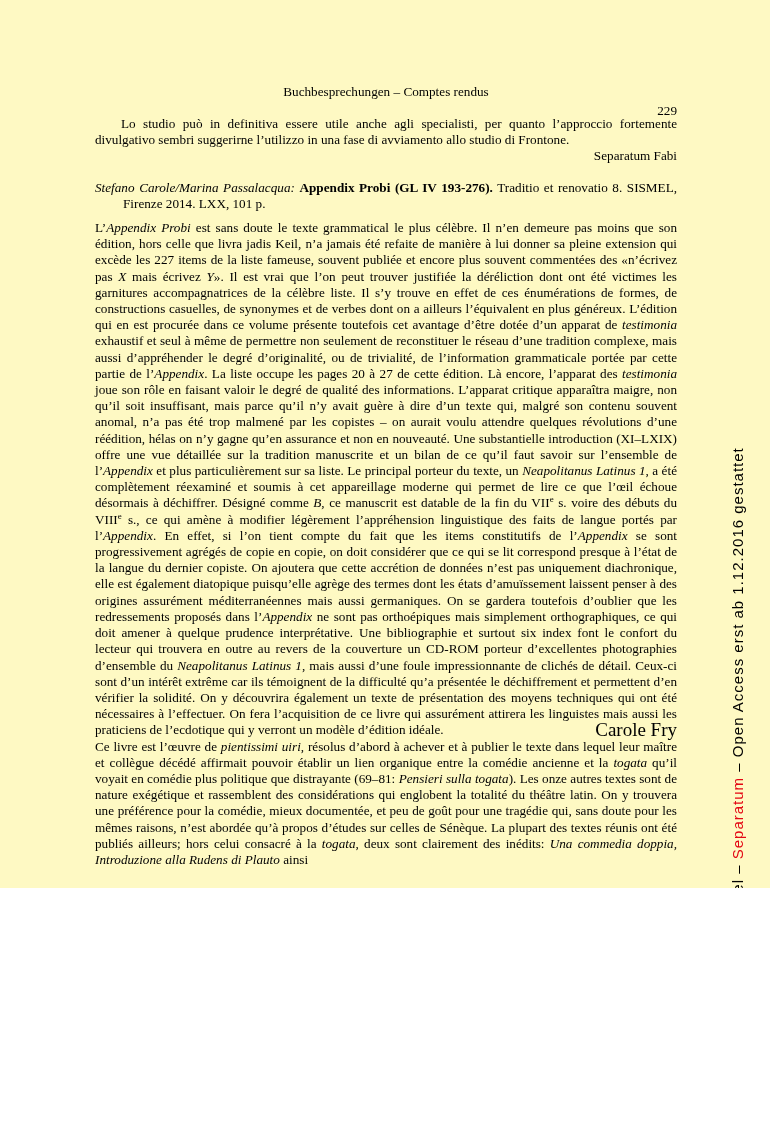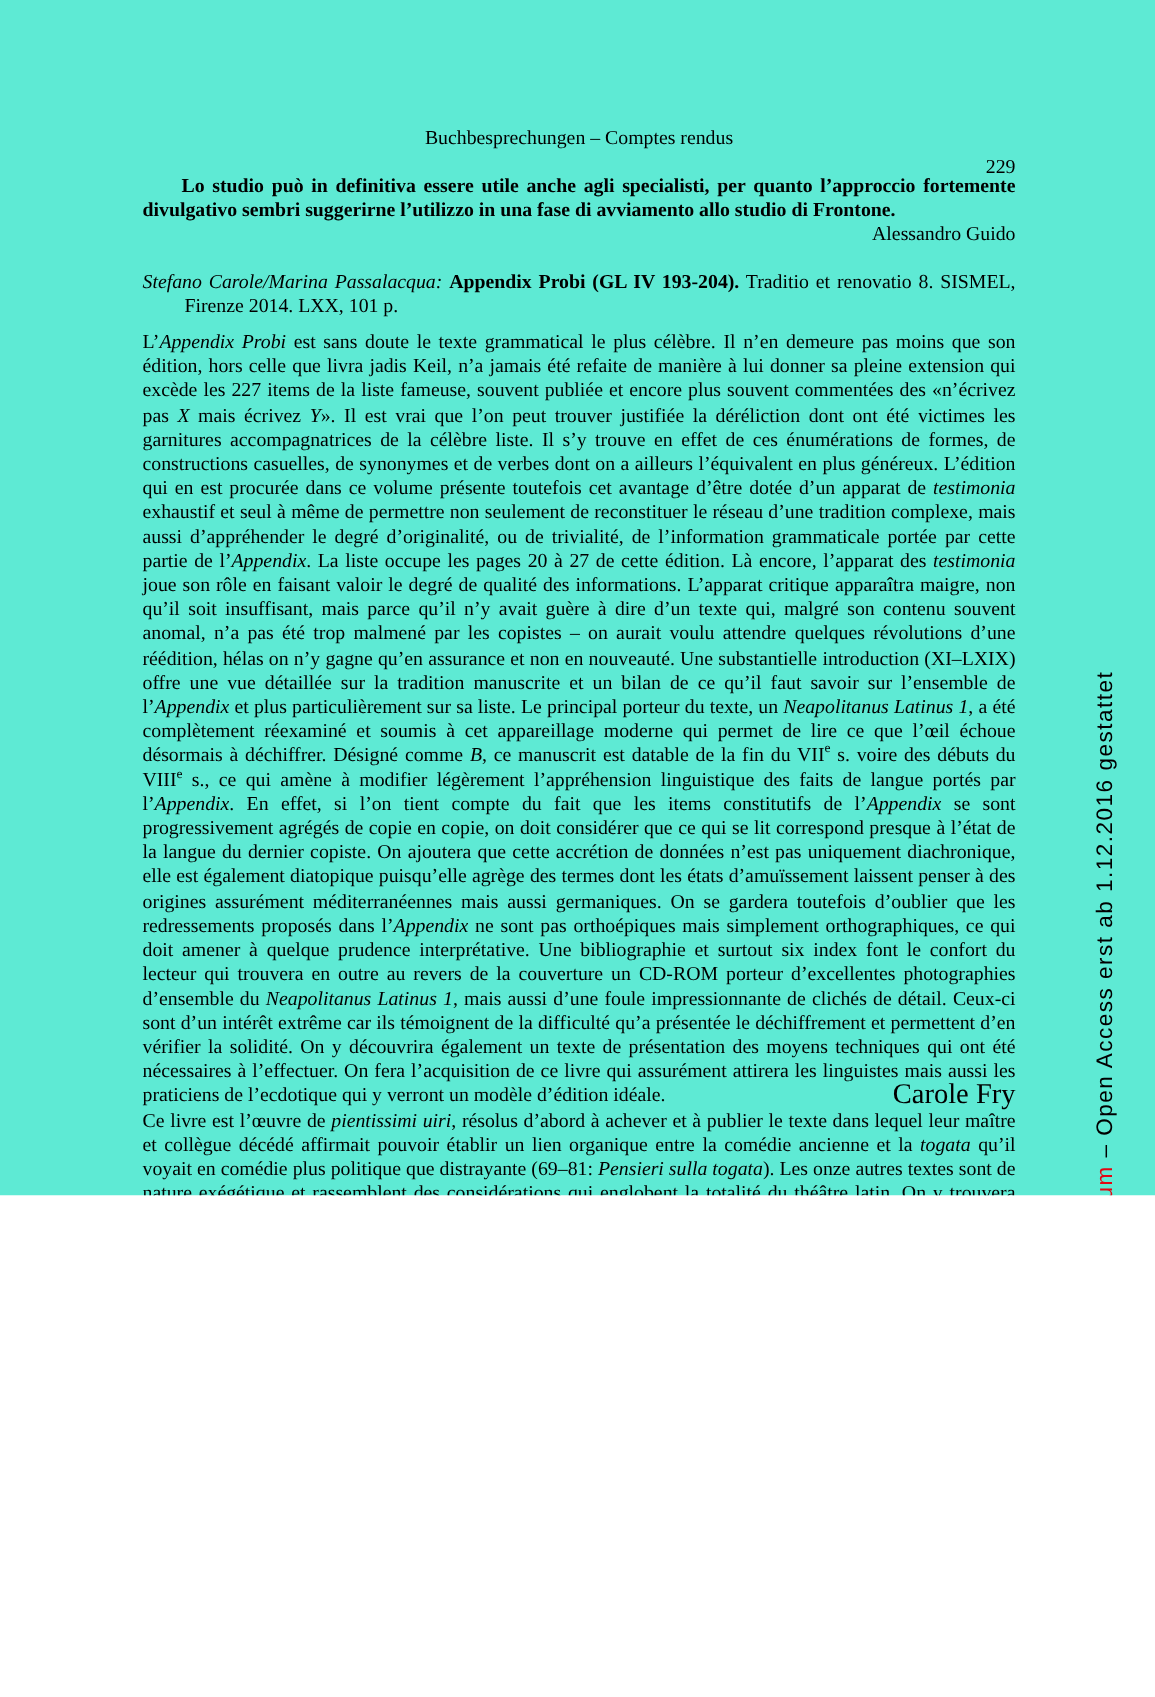--- a/index.html
+++ b/index.html
@@ -1,21 +1,21 @@
 <!DOCTYPE html>
 <html><head>
 <meta charset="utf-8">
 <style>
   * { box-sizing: border-box; }
   html, body { margin: 0; padding: 0; background: #ffffff; }
   .page {
     position: relative;
     width: 770px;
-    height: 797px;
-    background: #5eead4;
+    height: 888px;
+    background: #fef9c3;
     font-family: "Liberation Serif", serif;
     color: #000000;
     overflow: hidden;
   }
   .content {
     position: absolute;
     left: 95px;
     top: 84px;
     width: 582px;
   }
@@ -26,21 +26,21 @@
     margin-bottom: 16px;
   }
   .running-head { text-align: center; }
   .page-number { position: absolute; right: 0; top: 0; margin-top: 19px; }
   p { margin: 0; }
   .para {
     font-size: 13.2px;
     line-height: 16.2px;
     text-align: justify;
   }
-  .indent { text-indent: 26px; font-weight: bold; }
+  .indent { text-indent: 26px; }
   .signature-line {
     font-size: 13.2px;
     line-height: 16.2px;
     text-align: right;
   }
   .sig-float {
     float: right;
     font-size: 19px;
     line-height: 16.2px;
   }
@@ -73,23 +73,23 @@
 
 <div class="page">
   <div class="content">
 
     <div class="header">
       <div class="running-head">Buchbesprechungen – Comptes rendus</div>
       <div class="page-number">229</div>
     </div>
 
     <p class="para indent"><span>Lo studio può in definitiva essere utile anche agli specialisti, per quanto l’approccio fortemente divulgativo sembri suggerirne l’utilizzo in una fase di avviamento allo studio di Frontone.</span></p>
-    <div class="signature-line">Alessandro Guido</div>
+    <div class="signature-line">Separatum Fabi</div>
 
-    <p class="heading"><span class="i">Stefano Carole/Marina Passalacqua: </span><span class="b">Appendix Probi (GL IV 193-204).</span><span> Traditio et renovatio 8. SISMEL, Firenze 2014. LXX, 101 p.</span></p>
+    <p class="heading"><span class="i">Stefano Carole/Marina Passalacqua: </span><span class="b">Appendix Probi (GL IV 193-276).</span><span> Traditio et renovatio 8. SISMEL, Firenze 2014. LXX, 101 p.</span></p>
 
     <p class="para"><span><span>L’</span><span class="i">Appendix Probi</span><span> est sans doute le texte grammatical le plus célèbre. Il n’en demeure pas moins que son édition, hors celle que livra jadis Keil, n’a jamais été refaite de manière à lui donner sa pleine extension qui excède les 227 items de la liste fameuse, souvent publiée et encore plus souvent commentées des «n’écrivez pas </span><span class="i">X</span><span> mais écrivez </span><span class="i">Y</span><span>». Il est vrai que l’on peut trouver justifiée la déréliction dont ont été victimes les garnitures accompagnatrices de la célèbre liste. Il s’y trouve en effet de ces énumérations de formes, de constructions casuelles, de synonymes et de verbes dont on a ailleurs l’équivalent en plus généreux. L’édition qui en est procurée dans ce volume présente toutefois cet avantage d’être dotée d’un apparat de </span><span class="i">testimonia</span><span> exhaustif et seul à même de permettre non seulement de reconstituer le réseau d’une tradition complexe, mais aussi d’appréhender le degré d’originalité, ou de trivialité, de l’information grammaticale portée par cette partie de l’</span><span class="i">Appendix</span><span>. La liste occupe les pages 20 à 27 de cette édition. Là encore, l’apparat des </span><span class="i">testimonia</span><span> joue son rôle en faisant valoir le degré de qualité des informations. L’apparat critique apparaîtra maigre, non qu’il soit insuffisant, mais parce qu’il n’y avait guère à dire d’un texte qui, malgré son contenu souvent anomal, n’a pas été trop malmené par les copistes – on aurait voulu attendre quelques révolutions d’une réédition, hélas on n’y gagne qu’en assurance et non en nouveauté. Une substantielle introduction (XI–LXIX) offre une vue détaillée sur la tradition manuscrite et un bilan de ce qu’il faut savoir sur l’ensemble de l’</span><span class="i">Appendix</span><span> et plus particulièrement sur sa liste. Le principal porteur du texte, un </span><span class="i">Neapolitanus Latinus 1</span><span>, a été complètement réexaminé et soumis à cet appareillage moderne qui permet de lire ce que l’œil échoue désormais à déchiffrer. Désigné comme </span><span class="i">B</span><span>, ce manuscrit est datable de la fin du VII</span><sup>e</sup><span> s. voire des débuts du VIII</span><sup>e</sup><span> s., ce qui amène à modifier légèrement l’appréhension linguistique des faits de langue portés par l’</span><span class="i">Appendix</span><span>. En effet, si l’on tient compte du fait que les items constitutifs de l’</span><span class="i">Appendix</span><span> se sont progressivement agrégés de copie en copie, on doit considérer que ce qui se lit correspond presque à l’état de la langue du dernier copiste. On ajoutera que cette accrétion de données n’est pas uniquement diachronique, elle est également diatopique puisqu’elle agrège des termes dont les états d’amuïssement laissent penser à des origines assurément méditerranéennes mais aussi germaniques. On se gardera toutefois d’oublier que les redressements proposés dans l’</span><span class="i">Appendix</span><span> ne sont pas orthoépiques mais simplement orthographiques, ce qui doit amener à quelque prudence interprétative. Une bibliographie et surtout six index font le confort du lecteur qui trouvera en outre au revers de la couverture un CD-ROM porteur d’excellentes photographies d’ensemble du </span><span class="i">Neapolitanus Latinus 1</span><span>, mais aussi d’une foule impressionnante de clichés de détail. Ceux-ci sont d’un intérêt extrême car ils témoignent de la difficulté qu’a présentée le déchiffrement et permettent d’en vérifier la solidité. On y découvrira également un texte de présentation des moyens techniques qui ont été nécessaires à l’effectuer. On fera l’acquisition de ce livre qui assurément attirera les linguistes mais aussi les praticiens de l’ecdotique qui y verront un modèle d’édition idéale.</span></span><span class="sig-float">Carole Fry</span></p>
 
 
     <p class="para"><span>Ce livre est l’œuvre de </span><span class="i">pientissimi uiri</span><span>, résolus d’abord à achever et à publier le texte dans lequel leur maître et collègue décédé affirmait pouvoir établir un lien organique entre la comédie ancienne et la </span><span class="i">togata</span><span> qu’il voyait en comédie plus politique que distrayante (69–81: </span><span class="i">Pensieri sulla togata</span><span>). Les onze autres textes sont de nature exégétique et rassemblent des considérations qui englobent la totalité du théâtre latin. On y trouvera une préférence pour la comédie, mieux documentée, et peu de goût pour une tragédie qui, sans doute pour les mêmes raisons, n’est abordée qu’à propos d’études sur celles de Sénèque. La plupart des textes réunis ont été publiés ailleurs; hors celui consacré à la </span><span class="i">togata</span><span>, deux sont clairement des inédits: </span><span class="i">Una commedia doppia, Introduzione alla Rudens di Plauto</span><span> ainsi</span></p>
 
   </div>
 
   <div class="vertical-text"><span>© 2015 Schwabe Verlag Basel – </span><span class="red" style="color: rgb(227, 6, 19);">Separatum</span><span> – Open Access erst ab 1.12.2016 gestattet</span></div>
 </div>

